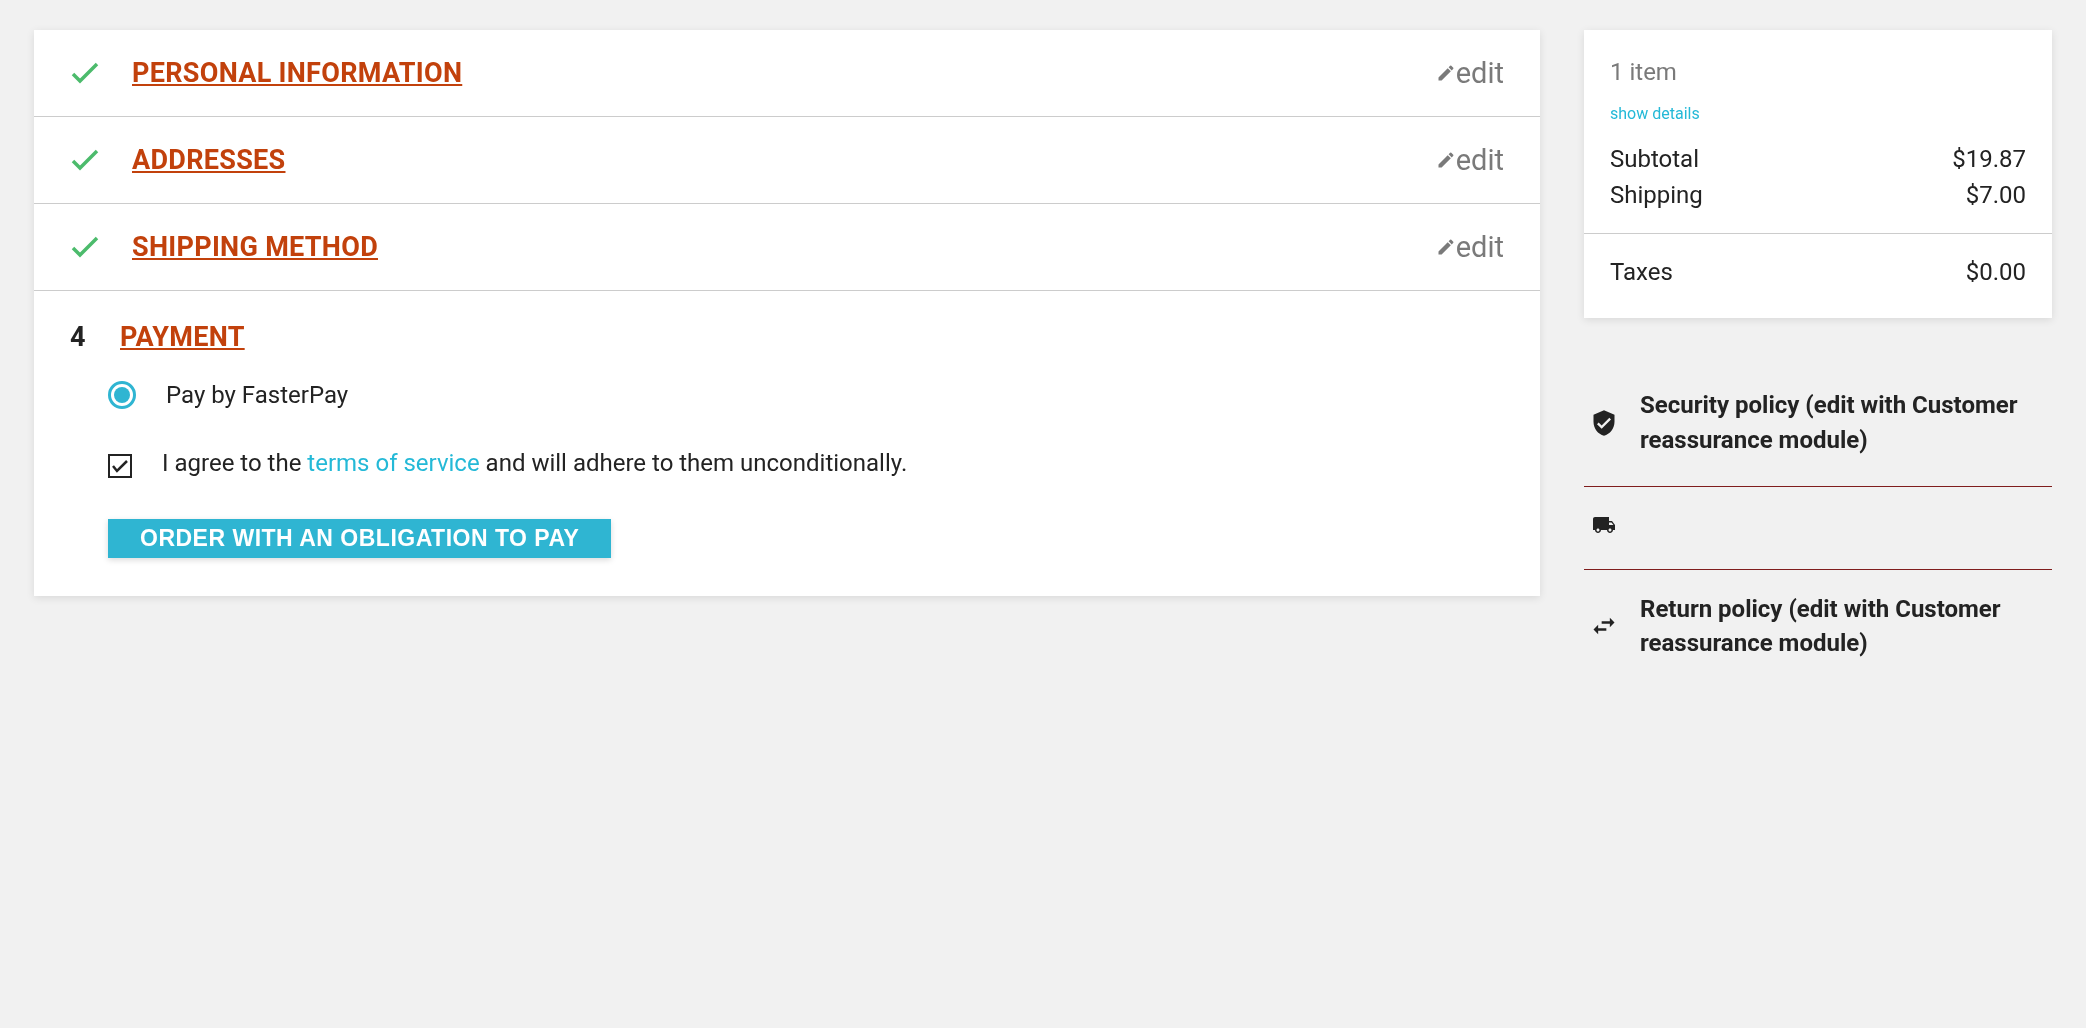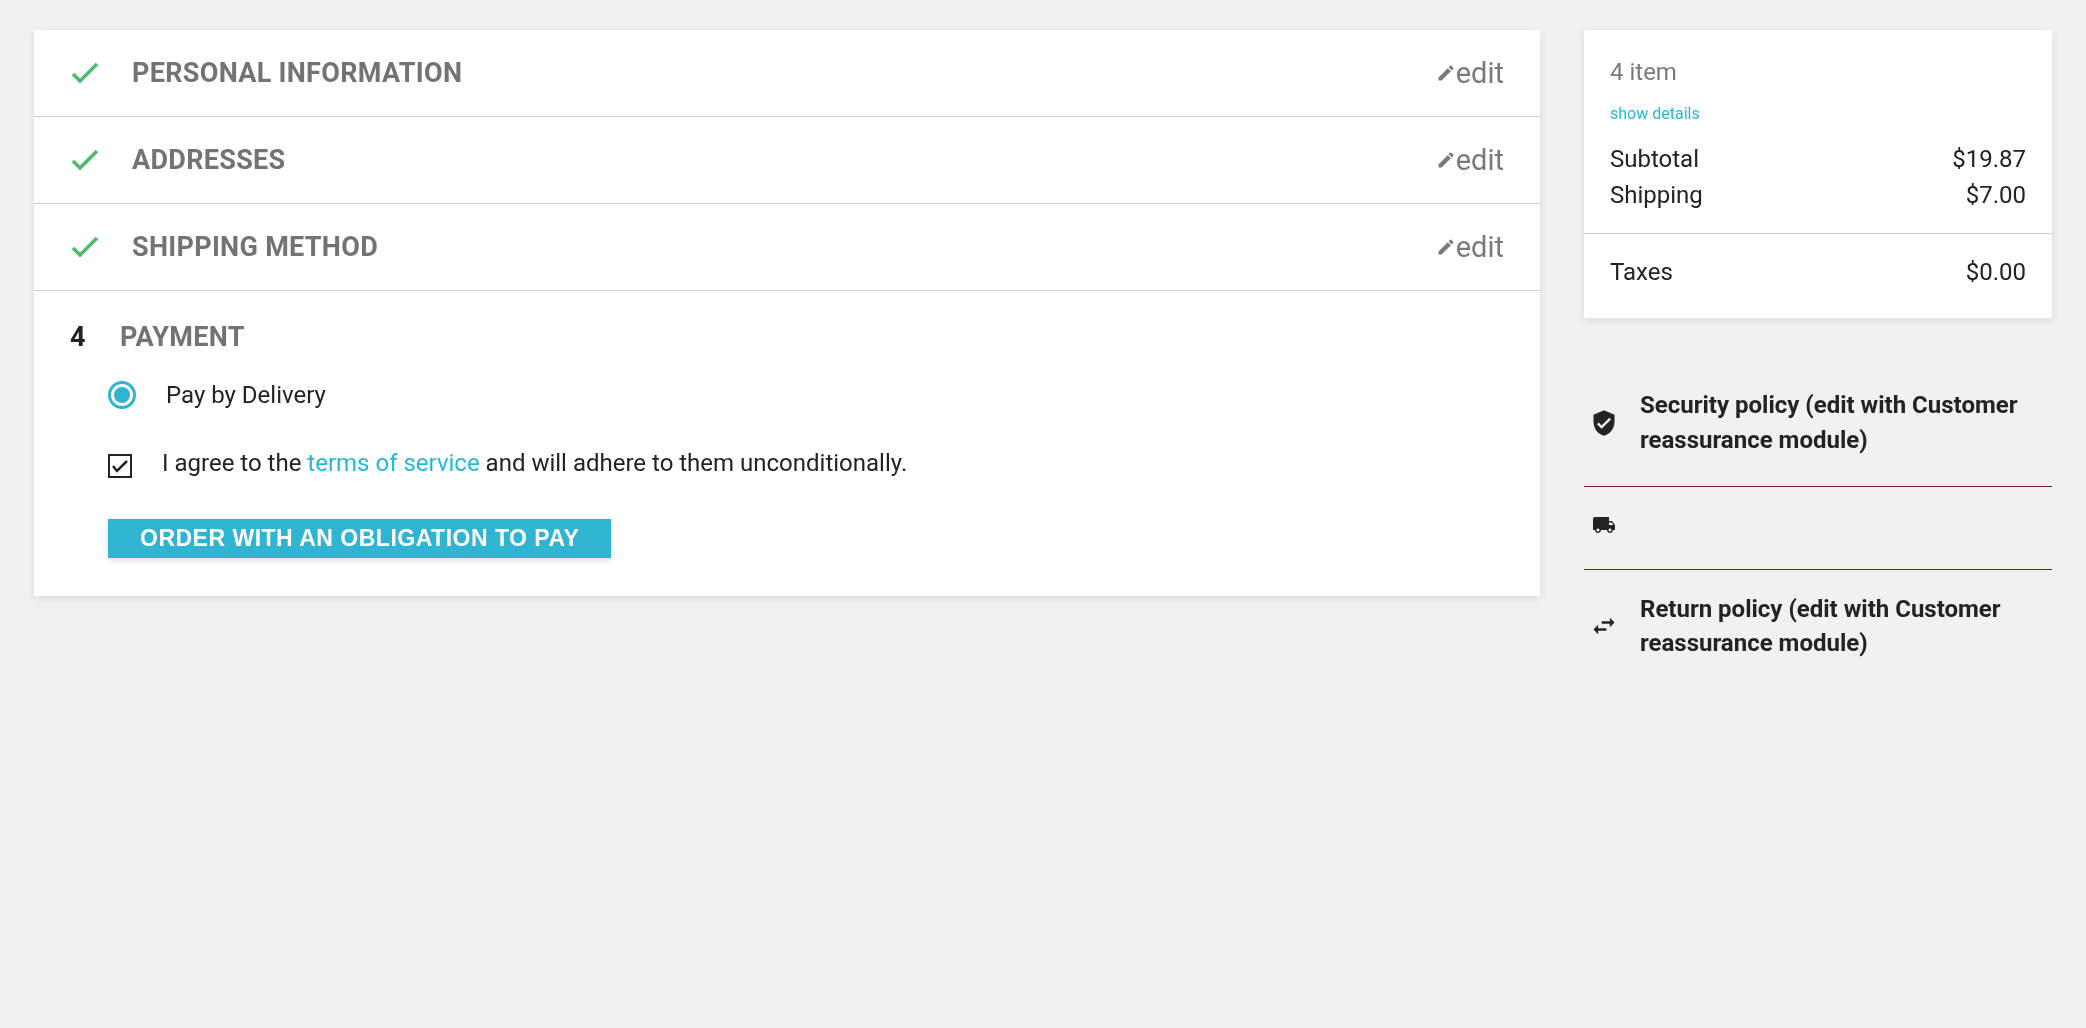--- a/index.html
+++ b/index.html
@@ -38,22 +38,23 @@
   width: 30px;
   height: 30px;
   display: flex;
   align-items: center;
   justify-content: center;
 }
 .check-icon svg { stroke: #4cbb6c; stroke-width: 3.5; fill: none; }
 .step-title {
   font-weight: 700;
   font-size: 27px;
-  color: #737373;
+  color: #c2410c;
   letter-spacing: 0.3px;
+  text-decoration: underline;
 }
 .edit-link {
   display: flex;
   align-items: center;
   color: #7a7a7a;
   font-size: 29px;
   cursor: pointer;
 }
 .edit-link svg { fill: #7a7a7a; }
 .payment-section { padding: 30px 36px 38px 36px; }
@@ -269,41 +270,41 @@
     <div class="payment-section">
       <div class="payment-header">
         <span class="step-num">4</span>
         <span class="step-title">PAYMENT</span>
       </div>
 
       <div class="payment-option">
         <span class="radio-outer">
           <span class="radio-inner"></span>
         </span>
-        <span class="pay-label">Pay by Delivery</span>
+        <span class="pay-label">Pay by FasterPay</span>
       </div>
 
       <div class="terms-row">
         <span class="checkbox">
           <svg width="18" height="14" viewBox="0 0 18 14">
               <polyline points="2,7 6,12 16,2"></polyline>
             </svg>
         </span>
         <span class="terms-text">
           <span>I agree to the </span><span class="terms-link">terms of service</span><span> and will adhere to them unconditionally.</span>
         </span>
       </div>
 
       <button class="order-button">ORDER WITH AN OBLIGATION TO PAY</button>
     </div>
   </div>
 
   <div class="side-panel">
     <div class="summary-card">
-      <div class="item-count">4 item</div>
+      <div class="item-count">1 item</div>
       <a class="show-details">show details</a>
       <div class="summary-line">
         <span>Subtotal</span>
         <span>$19.87</span>
       </div>
       <div class="summary-line">
         <span>Shipping</span>
         <span>$7.00</span>
       </div>
       <hr class="summary-divider">

